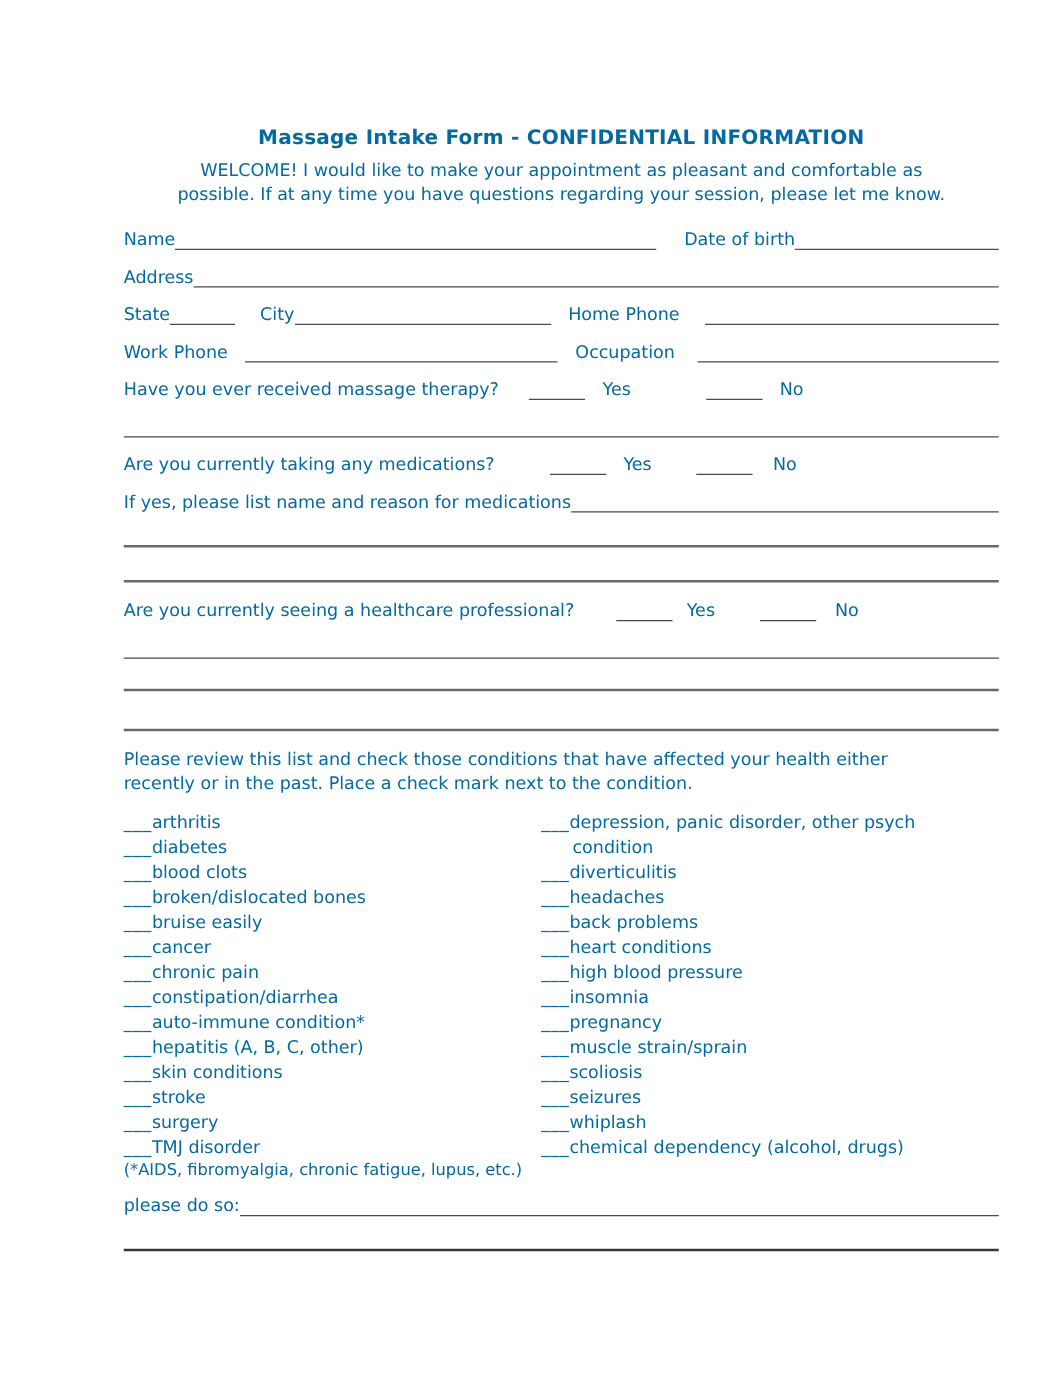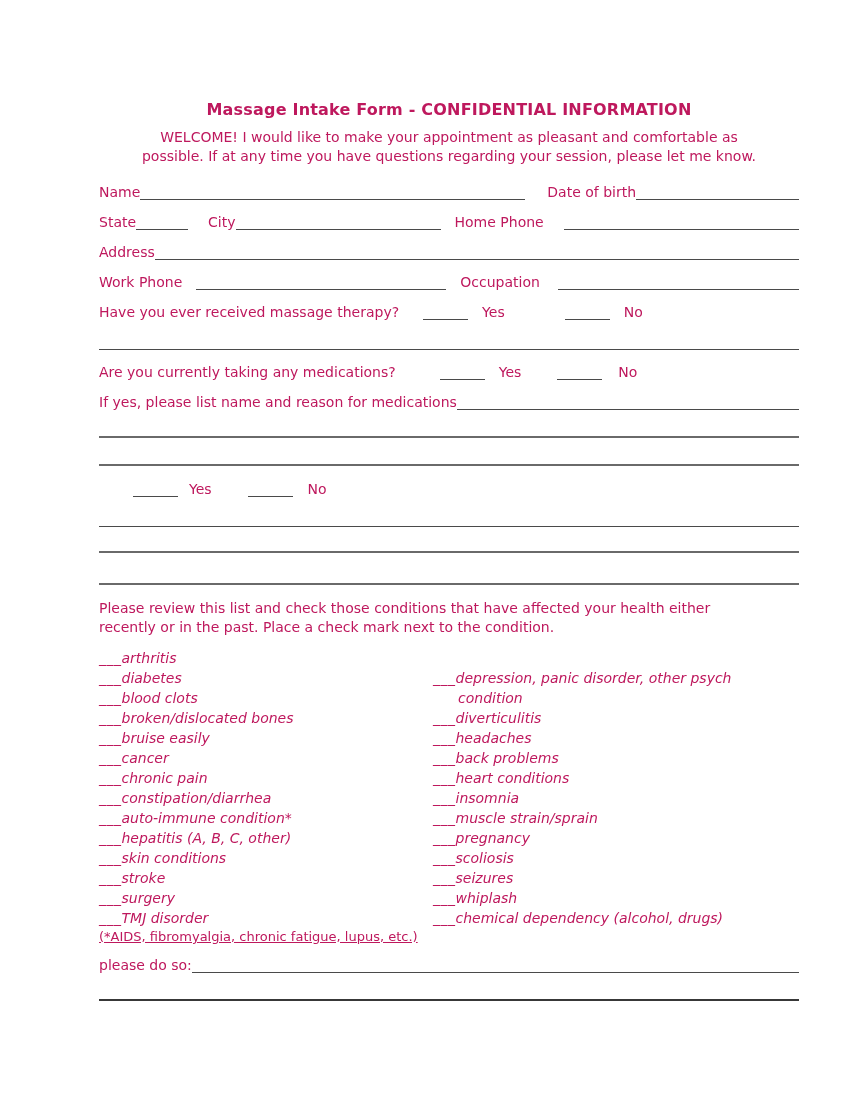--- a/index.html
+++ b/index.html
@@ -4,21 +4,21 @@
 <style>
   * { margin: 0; padding: 0; box-sizing: border-box; }
   html, body { background: #ffffff; }
   .page {
     position: relative;
     width: 850px;
     height: 1100px;
     background: #ffffff;
     font-family: "DejaVu Sans", "Liberation Sans", sans-serif;
     font-size: 14px;
-    color: #be185d;
+    color: #0369a1;
     overflow: hidden;
   }
   .sheet {
     padding-top: 101px;
     padding-left: 99px;
     width: 799px; 
   }
   .title {
     text-align: center;
     font-weight: bold;
@@ -58,31 +58,31 @@
     height: 0;
     margin-top: 26px;
   }
   .hline.t24 { margin-top: 24px; }
   .hline.t30 { margin-top: 30px; }
   .hline.final { border-top-color: #383838; }
 
   .intro { margin-top: 14px; line-height: 19px; }
   .intro .line { display: block; }
 
-  .cols { display: flex; margin-top: 11px; align-items: flex-end; font-style: italic; }
+  .cols { display: flex; margin-top: 11px; align-items: flex-start; }
   .col-left  { width: 334px; flex: 0 0 auto; }
   .col-right { width: 366px; flex: 0 0 auto; }
   .cond {
     line-height: 20px;
     padding-left: 25px;
     text-indent: -25px;
   }
   .cond-pre { letter-spacing: 0.5px; }
 
-  .footnote { margin-top: 1px; font-size: 13px; line-height: 16px; text-decoration: underline; }
+  .footnote { margin-top: 1px; font-size: 13px; line-height: 16px; }
   .closing-prompt { margin-top: 11px; line-height: 17px; }
   .frow.do-so { margin-top: 11px; }
 </style>
 </head>
 <body>
 
 <div class="page">
   <div class="sheet">
 
     <div class="title">Massage Intake Form - CONFIDENTIAL INFORMATION</div>
@@ -90,41 +90,41 @@
     <div class="welcome">
       <span class="line">WELCOME! I would like to make your appointment as pleasant and comfortable as</span>
       <span class="line">possible.  If at any time you have questions regarding your session, please let me know.</span>
     </div>
 
     <div class="frow first">
       <span class="lbl">Name</span>
       <span class="seg" style="width:385px"></span>
       <span class="sp" style="width:22px"></span>
       <span class="lbl">Date of birth</span>
+      <span class="fill"></span>
+    </div>
+
+    <div class="frow">
+      <span class="lbl">Address</span>
       <span class="fill"></span>
     </div>
 
     <div class="frow">
       <span class="lbl">State</span>
       <span class="seg" style="width:52px"></span>
       <span class="sp" style="width:20px"></span>
       <span class="lbl">City</span>
       <span class="seg" style="width:205px"></span>
       <span class="sp" style="width:14px"></span>
       <span class="lbl">Home Phone</span>
       <span class="sp" style="width:20px"></span>
       <span class="fill"></span>
     </div>
 
     <div class="frow">
-      <span class="lbl">Address</span>
-      <span class="fill"></span>
-    </div>
-
-    <div class="frow">
       <span class="lbl">Work Phone</span>
       <span class="sp" style="width:14px"></span>
       <span class="seg" style="width:250px"></span>
       <span class="sp" style="width:14px"></span>
       <span class="lbl">Occupation</span>
       <span class="sp" style="width:18px"></span>
       <span class="fill"></span>
     </div>
 
     <div class="frow">
@@ -149,20 +149,21 @@
 
     <div class="frow">
       <span class="lbl">If yes, please list name and reason for medications</span>
       <span class="fill"></span>
     </div>
 
     <div class="hline"></div>
     <div class="hline"></div>
 
     <div class="frow after-line">
+      <span class="lbl">Are you currently seeing a healthcare professional?</span>
       <span class="seg" style="width:45px;margin-left:34px"></span>
       <span class="lbl" style="margin-left:11px">Yes</span>
       <span class="seg" style="width:45px;margin-left:36px"></span>
       <span class="lbl" style="margin-left:15px">No</span>
     </div>
 
     <div class="frow">
       <span class="fill"></span>
     </div>
 
@@ -190,23 +191,24 @@
           <div class="cond"><span class="cond-pre">___</span><span>stroke</span></div>
           <div class="cond"><span class="cond-pre">___</span><span>surgery</span></div>
           <div class="cond"><span class="cond-pre">___</span><span>TMJ disorder</span></div>
         </div>
       <div class="col-right">
           <div class="cond"><span class="cond-pre">___</span><span>depression, panic disorder, other psych condition</span></div>
           <div class="cond"><span class="cond-pre">___</span><span>diverticulitis</span></div>
           <div class="cond"><span class="cond-pre">___</span><span>headaches</span></div>
           <div class="cond"><span class="cond-pre">___</span><span>back problems</span></div>
           <div class="cond"><span class="cond-pre">___</span><span>heart conditions</span></div>
+          <div class="cond"><span class="cond-pre">___</span><span>high blood pressure</span></div>
           <div class="cond"><span class="cond-pre">___</span><span>insomnia</span></div>
+          <div class="cond"><span class="cond-pre">___</span><span>pregnancy</span></div>
           <div class="cond"><span class="cond-pre">___</span><span>muscle strain/sprain</span></div>
-          <div class="cond"><span class="cond-pre">___</span><span>pregnancy</span></div>
           <div class="cond"><span class="cond-pre">___</span><span>scoliosis</span></div>
           <div class="cond"><span class="cond-pre">___</span><span>seizures</span></div>
           <div class="cond"><span class="cond-pre">___</span><span>whiplash</span></div>
           <div class="cond"><span class="cond-pre">___</span><span>chemical dependency (alcohol, drugs)</span></div>
         </div>
     </div>
 
     <div class="footnote">(*AIDS, fibromyalgia, chronic fatigue, lupus, etc.)</div>
 
 

